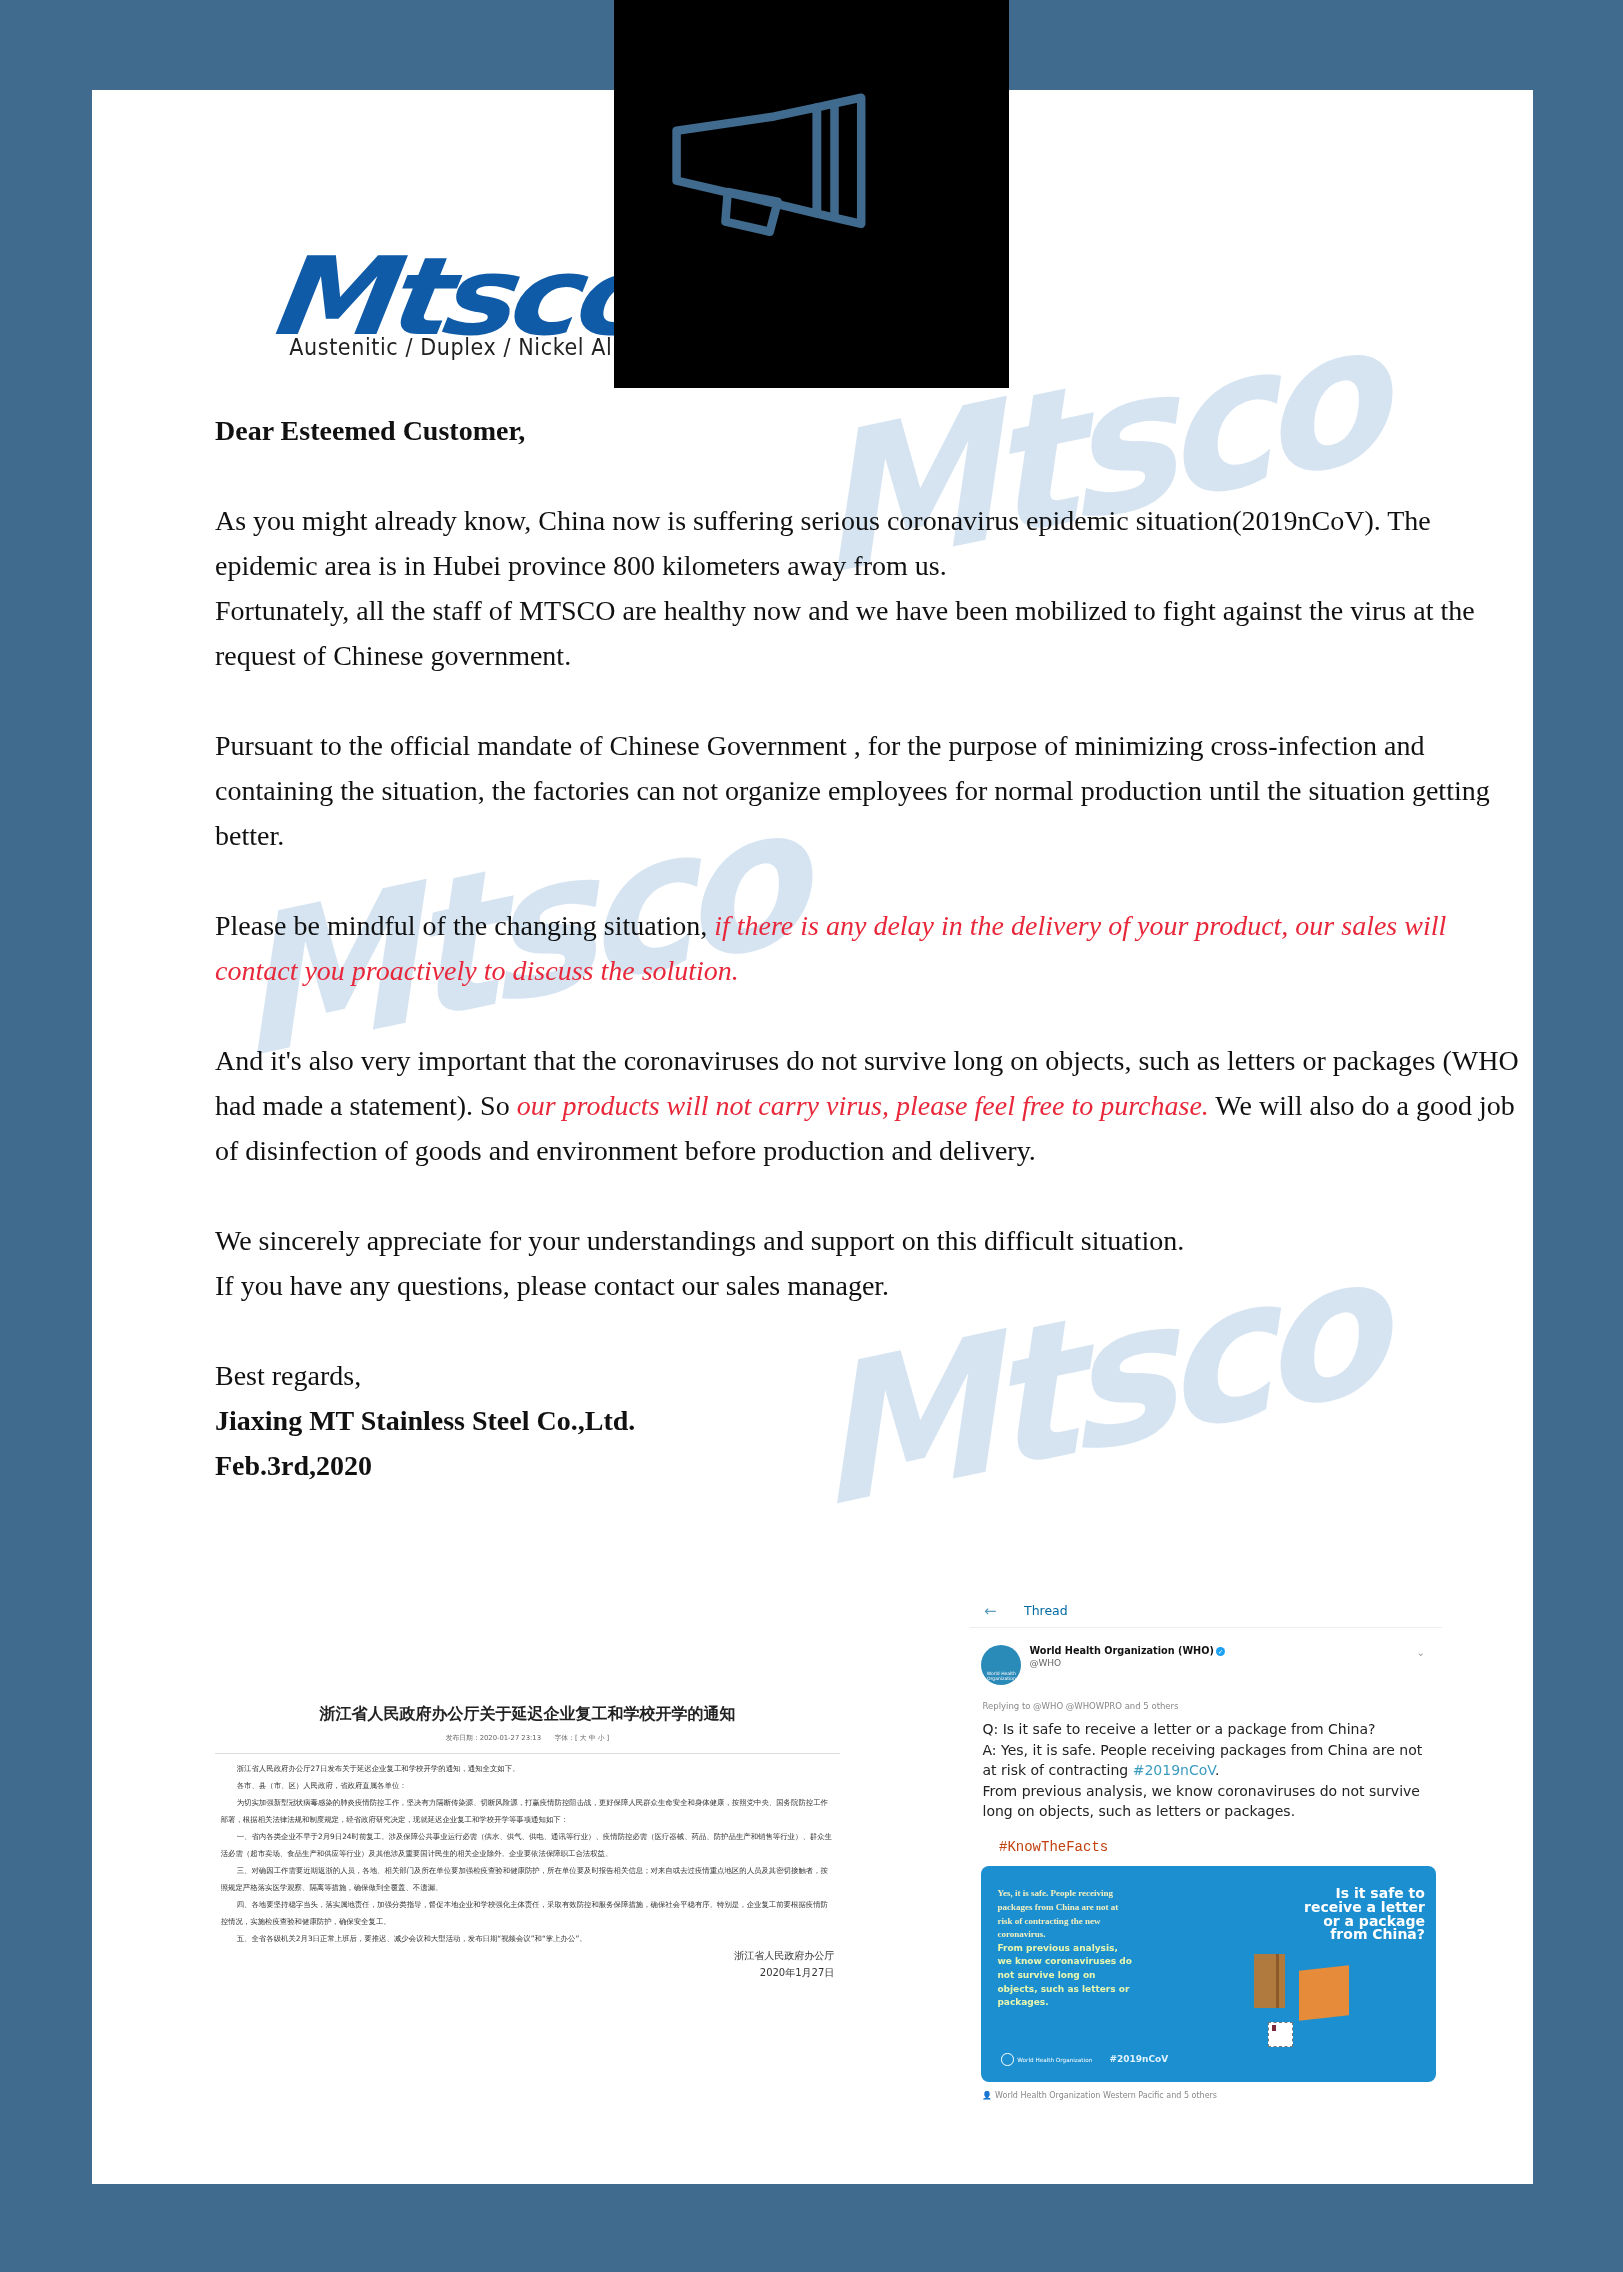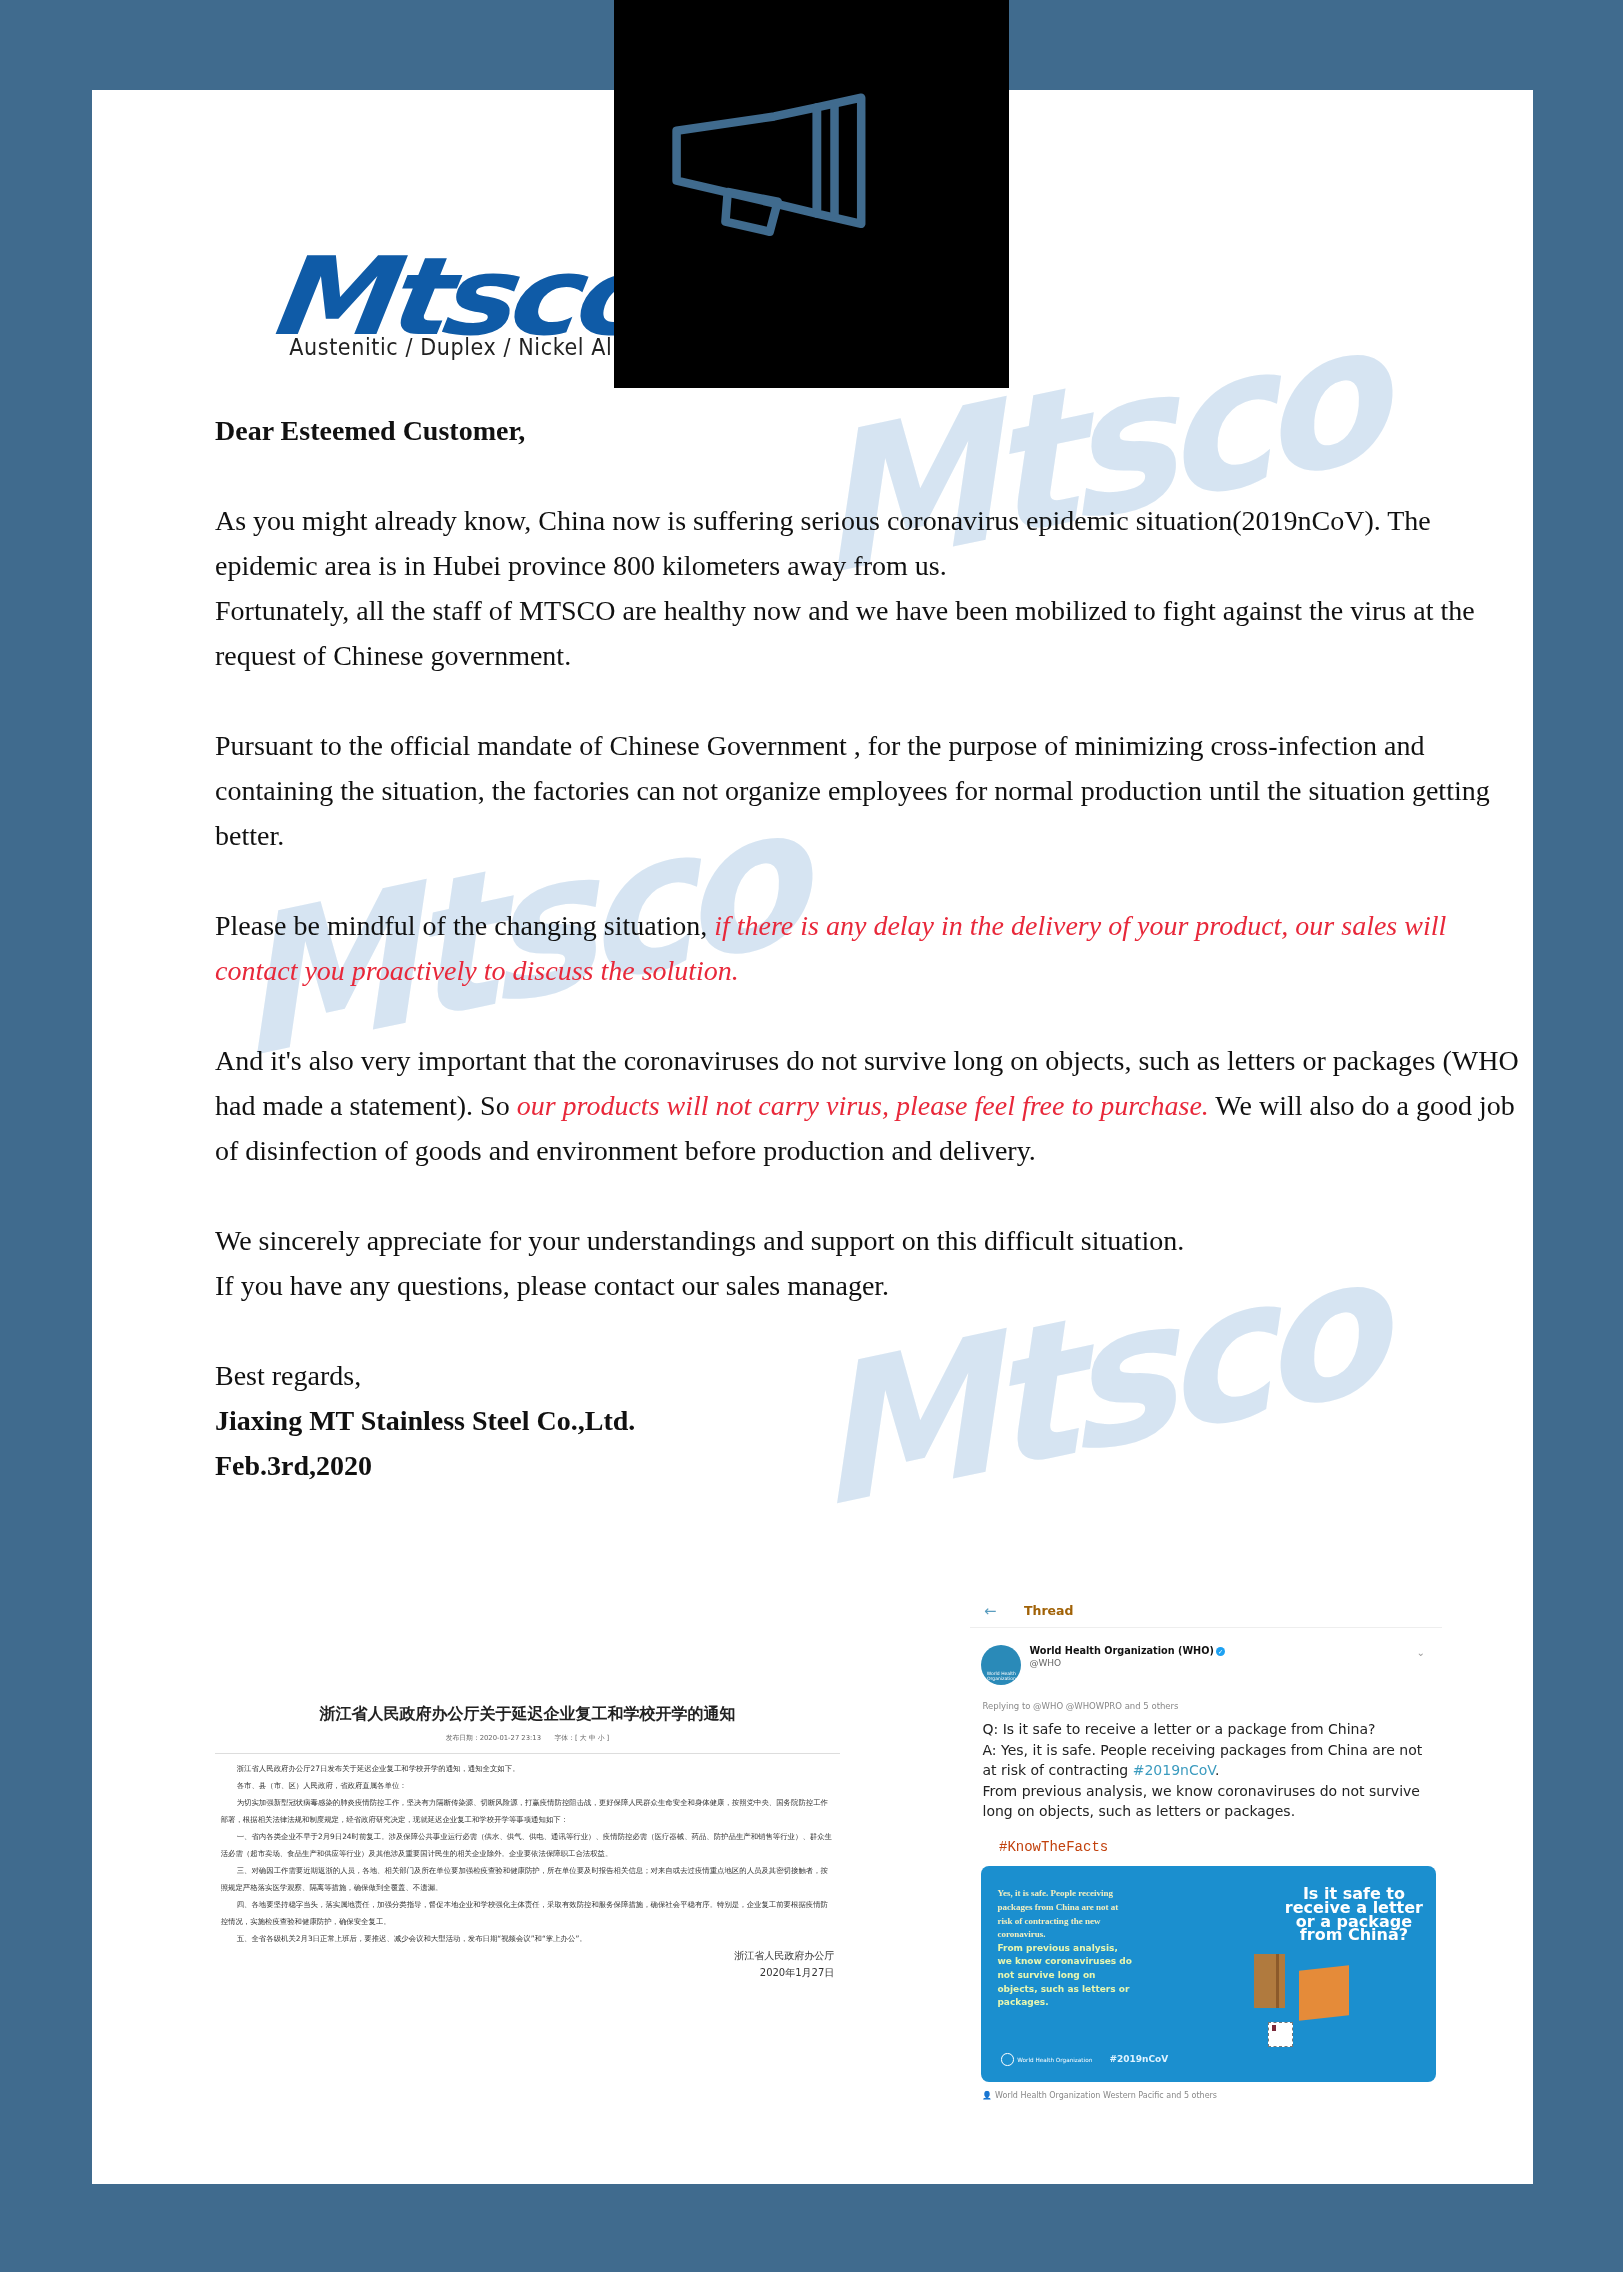--- a/index.html
+++ b/index.html
@@ -51,41 +51,41 @@
   .cn-meta { text-align:center; font-size:6.8px; color:#666; margin-top:8px; }
   .cn-rule { border-top:0.6px solid #ddd; margin:10.2px 0 5.7px 0; }
   .cn-para { font-size:7.4px; line-height:17px; text-indent:16px; margin:0 5.7px; }
   .cn-sign { text-align:right; font-size:10px; line-height:17px; margin-right:5.7px; }
   .tweet {
     position:absolute; left:878px; top:1503px; width:472px; height:540px; z-index:2;
     font-family:"DejaVu Sans", sans-serif; background:#fff;
   }
   .tw-head { display:flex; align-items:center; height:34px; border-bottom:0.6px solid #eee; padding-left:14px; }
   .tw-back { color:#5a9dbf; font-size:14.8px; width:40px; }
-  .tw-title { font-weight:bold; font-size:12.5px; color:#a16207; }
+  .tw-title { font-weight:normal; font-size:12.5px; color:#0369a1; }
   .tw-author { display:flex; align-items:flex-start; margin-top:17px; padding-left:11.4px; position:relative; }
   .tw-avatar {
     width:40px; height:40px; border-radius:50%; background:#2a8ab8; color:#fff;
     font-size:4.5px; text-align:center; display:flex; align-items:flex-end; justify-content:center; padding-bottom:4.5px; box-sizing:border-box;
   }
   .tw-names { margin-left:8px; }
   .tw-name { font-weight:bold; font-size:9.7px; color:#111; }
   .tw-verified { display:inline-block; width:9px; height:9px; border-radius:50%; background:#1da1f2; color:#fff; font-size:6.2px; text-align:center; line-height:9px; margin-left:2.3px; }
   .tw-handle { font-size:9px; color:#666; margin-top:2.3px; }
   .tw-chev { position:absolute; right:17px; top:2.3px; color:#999; font-size:10.2px; }
   .tw-reply { font-size:8.5px; color:#888; margin:16px 0 0 12.5px; }
   .tw-body { font-size:14px; line-height:20.5px; color:#222; margin:8px 12.5px 0 12.5px; }
   .tw-link { color:#3b9bbf; }
   .tw-tag { font-size:14px; color:#c2410c; margin:17px 0 0 29px;font-family:Liberation Mono, monospace; }
   .tw-card {
     margin:11.4px 5.7px 0 11.4px; height:216px; background:#1b8fcf; border-radius:8px; position:relative; color:#fff;
   }
   .card-left { position:absolute; left:16px; top:21.6px; width:136px; font-size:9px; line-height:13.6px; color:#e8f7b0; font-weight:bold; }
   .card-left .yes { color:#f4f0c0;font-family:Liberation Serif, serif; }
-  .card-right { position:absolute; right:11.4px; top:21.6px; width:142px; text-align:center; font-size:16px; line-height:13.6px; font-weight:bold; color:#fff; }
+  .card-right { position:absolute; right:11.4px; top:21.6px; width:142px; text-align:right; font-size:14px; line-height:13.6px; font-weight:bold; color:#fff; }
   .card-who { position:absolute; left:20px; bottom:16px; font-size:5.7px; color:#fff; display:flex; align-items:center; gap:3.4px; }
   .card-who-icon { width:12.5px; height:12.5px; border-radius:50%; border:1.1px solid #fff; box-sizing:border-box; }
   .card-hash { position:absolute; left:128px; bottom:18px; font-size:9px; color:#dff3ff; font-weight:bold; }
   .box1 { position:absolute; left:273px; top:88px; width:31px; height:54px; background:#b07a3e; }
   .box1:after { content:""; position:absolute; left:21.6px; top:0; width:3.4px; height:54px; background:#8c5a2a; }
   .box2 { position:absolute; left:318px; top:102px; width:50px; height:50px; background:#e58b39; transform:skewY(-6deg); }
   .env { position:absolute; left:287px; top:156px; width:24.4px; height:25.6px; background:#fff; border:1.1px dashed #777; box-sizing:border-box; }
   .env:before { content:""; position:absolute; left:2.3px; top:2.3px; width:4.5px; height:5.7px; background:#7a2a3a; }
   .tw-foot { font-size:8px; color:#888; margin:9px 0 0 12.5px; }
 </style>

